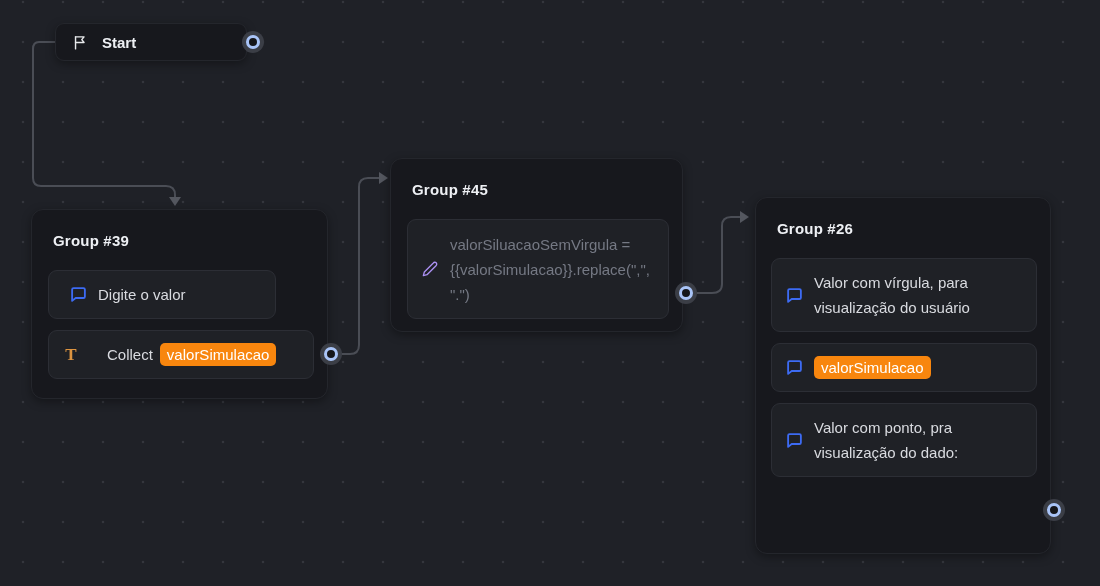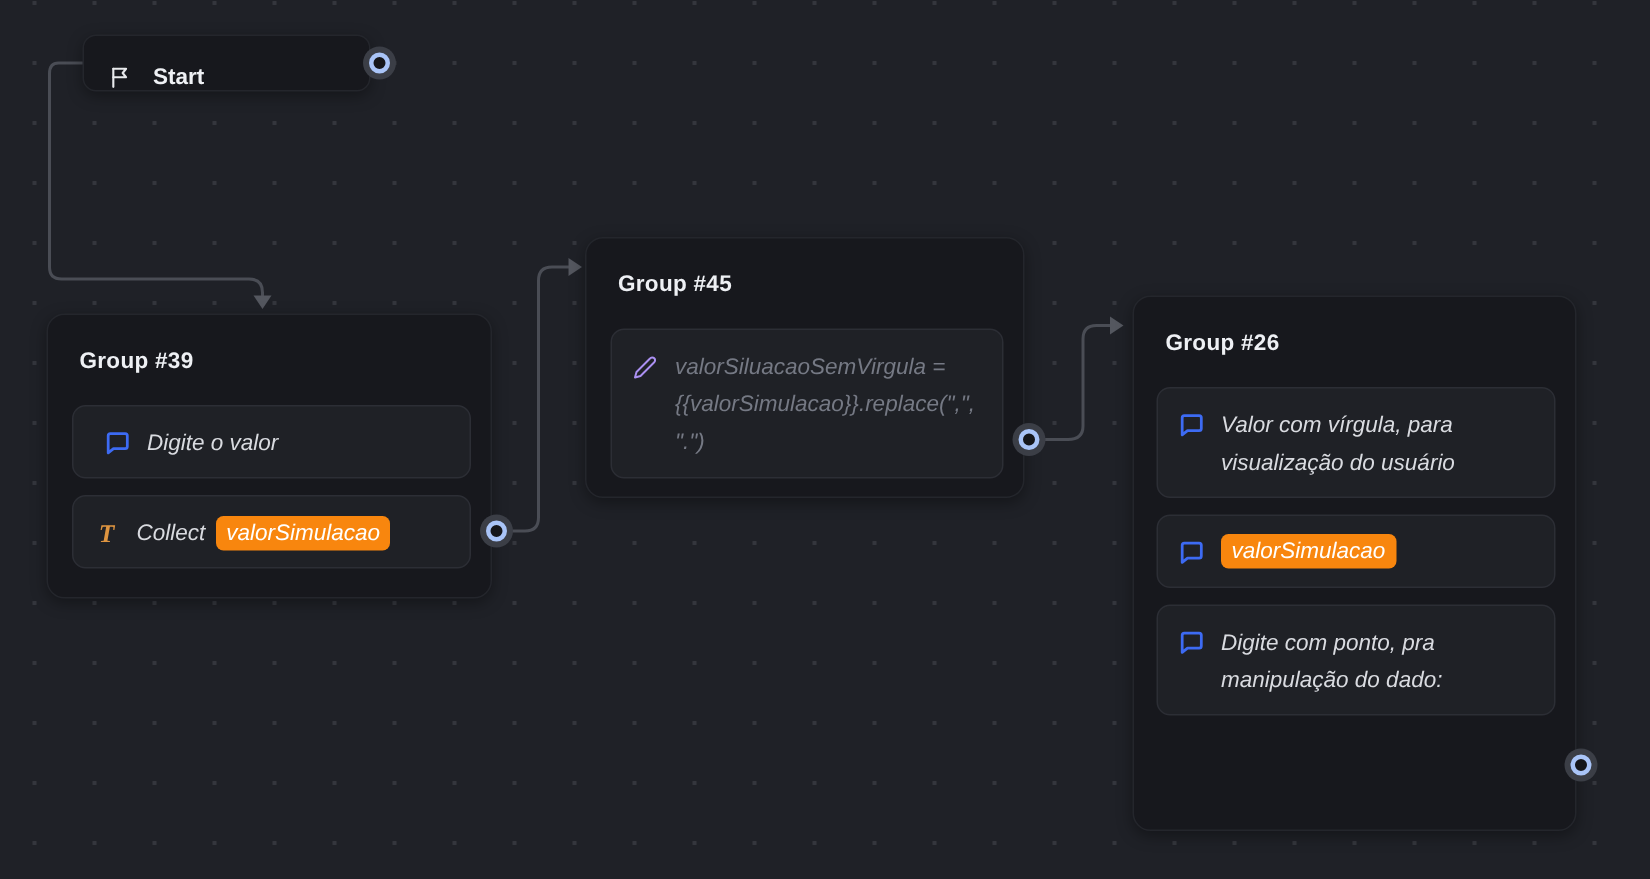--- a/index.html
+++ b/index.html
@@ -26,29 +26,29 @@
     background-image:radial-gradient(circle,var(--dot) 1.4px,transparent 1.6px);
     background-size:40px 40px;background-position:3px 22px;}
   .edges{position:absolute;left:0;top:0;z-index:1;pointer-events:none;}
   .edges path{stroke:var(--edge);stroke-width:2;fill:none;stroke-linecap:round;}
   .edges polygon{fill:#54575f;}
   .node{position:absolute;background:var(--node-bg);border:1px solid var(--node-border);
     border-radius:12px;z-index:2;box-shadow:0 3px 10px rgba(0,0,0,0.35);}
   .node-title{position:absolute;left:21px;top:22px;color:var(--title);
     font-size:15px;font-weight:700;letter-spacing:.2px;}
   .block{position:absolute;background:var(--block-bg);border:1px solid var(--block-border);
-    border-radius:9px;display:flex;align-items:flex-start;gap:11px;padding:12px 13px;
-    color:var(--body);font-size:15px;line-height:25px;font-style:italic;}
+    border-radius:9px;display:flex;align-items:center;gap:11px;padding:12px 13px;
+    color:var(--body);font-size:15px;line-height:25px;}
   .block .bicon{flex:0 0 auto;width:18px;height:25px;display:flex;align-items:center;justify-content:center;}
   .block .btxt{white-space:pre-wrap;}
   .code-text{color:var(--muted);width:222px;word-break:break-word;}
   .badge{display:inline-block;background:var(--orange);color:#fff;border-radius:5px;
     padding:0 7px;line-height:23px;font-size:15px;}
-  .inline-row{display:flex;align-items:center;gap:7px;}
-  .start-node{display:flex;align-items:flex-end;gap:13px;padding:0 16px;
+  .inline-row{display:flex;align-items:center;gap:7px;margin-left:16px;}
+  .start-node{display:flex;align-items:center;gap:13px;padding:0 16px;
     color:var(--title);font-weight:700;font-size:15px;border-radius:9px;}
   .port{position:absolute;width:22px;height:22px;border-radius:50%;background:#3b3e46;
     z-index:3;display:flex;align-items:center;justify-content:center;}
   .port-ring{width:14px;height:14px;border-radius:50%;border:3.5px solid var(--ring);
     background:#15161a;}
   svg.icon{display:block;}
 </style>
 </head>
 <body>
 
@@ -72,21 +72,21 @@
     </span>
     <span>Start</span>
   </div>
   <div class="port" style="left:242px;top:31px;">
     <div class="port-ring"></div>
   </div>
 
   <div class="node" style="left:31px;top:209px;width:297px;height:190px;">
     <div class="node-title">Group #39</div>
 
-    <div class="block" style="left:16px;top:60px;width:266px;height:49px;padding-left:20px;">
+    <div class="block" style="left:16px;top:60px;width:228px;height:49px;padding-left:20px;">
       <span class="bicon">
         <svg class="icon" width="17" height="17" viewBox="0 0 24 24" fill="none" stroke="#3d6bf3" stroke-width="2.6" stroke-linejoin="round">
           <path d="M21 15a2 2 0 0 1-2 2H8l-5 4V5a2 2 0 0 1 2-2h14a2 2 0 0 1 2 2z"></path>
         </svg>
       </span>
       <span class="btxt">Digite o valor</span>
     </div>
 
     <div class="block" style="left:16px;top:120px;width:266px;height:49px;">
       <span class="bicon" style="color:var(--amber);font-family:'Liberation Serif','DejaVu Serif',serif;font-size:17px;font-weight:700;">T</span>
@@ -136,21 +136,21 @@
       </span>
       <span class="badge">valorSimulacao</span>
     </div>
 
     <div class="block" style="left:15px;top:205px;width:266px;height:74px;">
       <span class="bicon">
         <svg class="icon" width="17" height="17" viewBox="0 0 24 24" fill="none" stroke="#3d6bf3" stroke-width="2.6" stroke-linejoin="round">
           <path d="M21 15a2 2 0 0 1-2 2H8l-5 4V5a2 2 0 0 1 2-2h14a2 2 0 0 1 2 2z"></path>
         </svg>
       </span>
-      <span class="btxt" style="width:208px;">Digite com ponto, pra manipulação do dado:</span>
+      <span class="btxt" style="width:208px;">Valor com ponto, pra visualização do dado:</span>
     </div>
 
   </div>
   <div class="port" style="left:1043px;top:499px;">
     <div class="port-ring"></div>
   </div>
 
 </div>
 
 </body></html>

